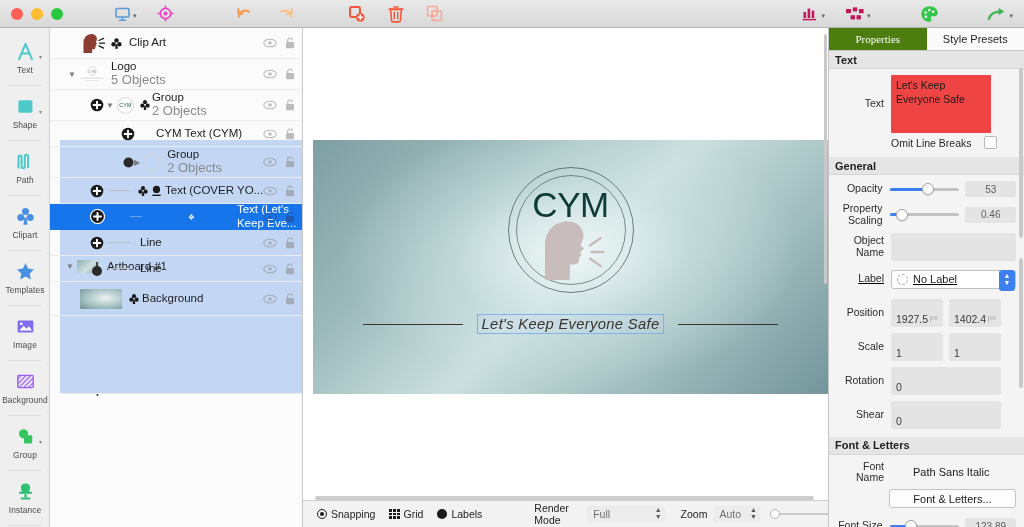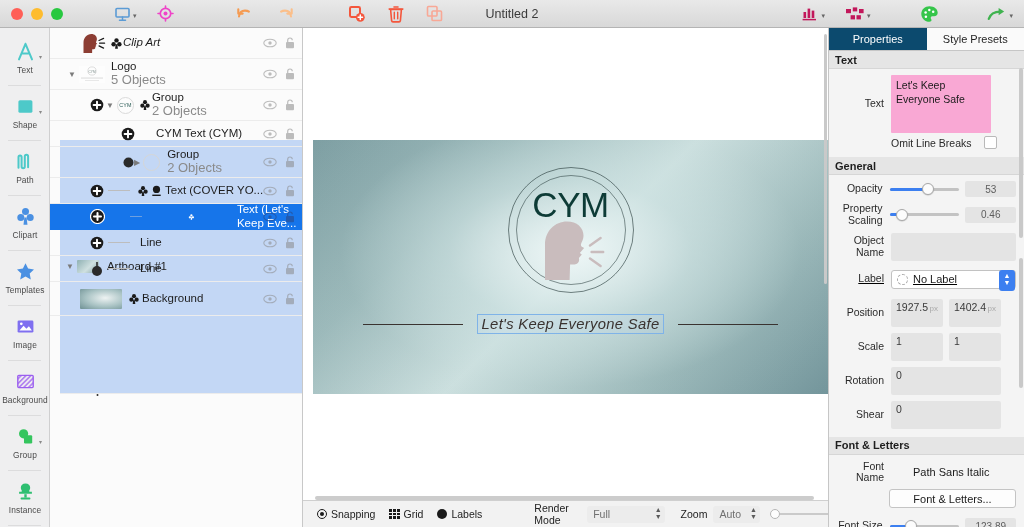--- a/index.html
+++ b/index.html
@@ -150,45 +150,45 @@
   
   .props {
     position: absolute; top: 28px; right: 0; width: 196px; height: 499px;
     background: #f4f4f4; border-left: 1px solid #c6c6c6; overflow: hidden;
   }
   .ptabs { display: flex; height: 23px; border-bottom: 1px solid #c6c6c6; }
   .ptab {
     flex: 1; display: flex; align-items: center; justify-content: center;
     font-size: 11px; color: #1f1f1f; background: #fafafa;
   }
-  .ptab.active { background: #0c4a6e; color: #fff; }
+  .ptab.active { background: #4d7c0f; color: #fff; font-family: Liberation Serif, serif; }
   .sect-head {
     height: 18px; background: #e5e5e5; display: flex; align-items: center;
     padding-left: 6px; font-size: 11px; font-weight: bold; color: #1e1e1e;
     border-bottom: 1px solid #d6d6d6;
   }
   .prow { display: flex; align-items: center; padding: 3px 8px 3px 4px; }
   .plabel { width: 58px; text-align: right; font-size: 10.5px; color: #2a2a2a; padding-right: 7px; line-height: 1.12; }
   .textarea-box {
-    width: 100px; height: 58px; background: #f9a8d4; border: none; border-radius: 1px;
+    width: 100px; height: 58px; background: #ef4444; border: none; border-radius: 1px;
     font-size: 10.5px; color: #1a1a1a; padding: 4px 5px; line-height: 1.32;
     white-space: pre-line; overflow: hidden;
   }
   .checkbox { width: 13px; height: 13px; background: #fff; border: 1px solid #b9b9b9; border-radius: 2px; }
   .slider { position: relative; width: 72px; height: 14px; display: flex; align-items: center; }
   .strack { position: absolute; left: 0; right: 0; height: 3px; background: #c3c3c3; border-radius: 2px; }
   .sfill { position: absolute; left: 0; height: 3px; background: #3c7ff0; border-radius: 2px; }
   .sknob { position: absolute; width: 12px; height: 12px; border-radius: 50%; background: #fcfcfc; border: 1px solid #a9a9a9; box-shadow: 0 .5px 1px rgba(0,0,0,.22); }
   .numfield {
     background: #e4e4e4; border-radius: 2px; height: 16px; font-size: 10px; color: #5d5d5d;
     display: flex; align-items: center; justify-content: center; margin-left: 6px;
   }
   .field {
     background: #e4e4e4; border-radius: 2px; height: 17px; font-size: 10.5px; color: #3a3a3a;
-    display: flex; align-items: flex-end; padding: 14px 5px;
+    display: flex; align-items: flex-start; padding: 14px 5px;
   }
   .field .unit { margin-left: auto; font-size: 8px; color: #a9a9a9; }
   .label-select {
     flex: 1; height: 19px; background: #fff; border: 1px solid #c2c2c2; border-radius: 3px;
     display: flex; align-items: center; padding-left: 5px; font-size: 11px; color: #1a1a1a; position: relative;
   }
   .nolabel-circle { width: 11px; height: 11px; border-radius: 50%; border: 1.2px dashed #aaa; margin-right: 5px; }
   .sel-stepper {
     position: absolute; right: 0; top: -1px; width: 16px; height: 21px; background: #3c7ff0;
     border-radius: 3px; color: #fff; font-size: 7px; line-height: .95;
@@ -263,21 +263,20 @@
           </svg>
       </span>
       <span class="tb-btn" style="margin-left:16px;">
         <svg width="17" height="17" viewBox="0 0 17 17">
             <rect x="1.5" y="1.5" width="9.5" height="9.5" rx="1.1" fill="none" stroke="#f8a896" stroke-width="1.6"></rect>
             <rect x="6" y="6" width="9.5" height="9.5" rx="1.1" fill="none" stroke="#f8a896" stroke-width="1.6"></rect>
           </svg>
       </span>
     </div>
 
-    <div class="win-title">Untitled 2</div>
 
     <div class="tb-group" style="position:absolute; right:8px;">
       <span class="tb-btn">
         <svg width="18" height="16" viewBox="0 0 18 16">
             <rect x="2.5" y="6" width="2.6" height="6" fill="#c2185b"></rect>
             <rect x="6.6" y="2.6" width="2.6" height="9.4" fill="#c2185b"></rect>
             <rect x="10.7" y="4.6" width="2.6" height="7.4" fill="#c2185b"></rect>
             <path d="M1.6 13.6h13.4" stroke="#c2185b" stroke-width="1.5"></path>
           </svg>
         <span class="caret">▾</span>
@@ -445,21 +444,21 @@
             <path d="M3.5 22V11.6C3.5 6.6 7 3 11.3 3c3.5 0 5.6 2.2 5.6 5 0 1.6-.9 2.6-.9 3.4 0 .5.5.8 1.1 1l-1.5 1.8.7.5-1 1.3c.3 1.2-.3 2.2-1.6 2.2h-1.5l-.1 3.8z" fill="#8c3d33"></path>
             <path d="M19 9.5l4.6-2.1M19.6 12.2h5M19 14.9l4.6 2.2" stroke="#1a1a1a" stroke-width="1.2" stroke-linecap="round"></path>
           </svg>
       </span>
       <svg width="13" height="13" viewBox="0 0 13 13" style="margin-left:4px;">
           <circle cx="6.5" cy="3.4" r="2.2" fill="#1a1a1a"></circle>
           <circle cx="3.6" cy="7.2" r="2.2" fill="#1a1a1a"></circle>
           <circle cx="9.4" cy="7.2" r="2.2" fill="#1a1a1a"></circle>
           <path d="M5.7 7.2h1.6l.6 4.6H5.1z" fill="#1a1a1a"></path>
         </svg>
-      <span class="lrow-label" style="margin-left:0;font-style:italic;">
+      <span class="lrow-label" style="margin-left:6px;">
         <span class="lrow-title">Clip Art</span>
       </span>
       <span class="lrow-right">
         <svg class="eye" width="14" height="10" viewBox="0 0 14 10">
             <ellipse cx="7" cy="5" rx="6.2" ry="3.8" fill="none" stroke="#8a8a8a" stroke-width="1.1"></ellipse>
             <circle cx="7" cy="5" r="1.7" fill="#8a8a8a"></circle>
           </svg>
         <svg class="lock" width="10" height="12" viewBox="0 0 10 12">
             <rect x="1" y="5" width="8" height="6.2" rx="1" fill="#8a8a8a"></rect>
             <path d="M2.7 5V3.3a2.3 2.3 0 014.6 0" fill="none" stroke="#8a8a8a" stroke-width="1.2"></path>

